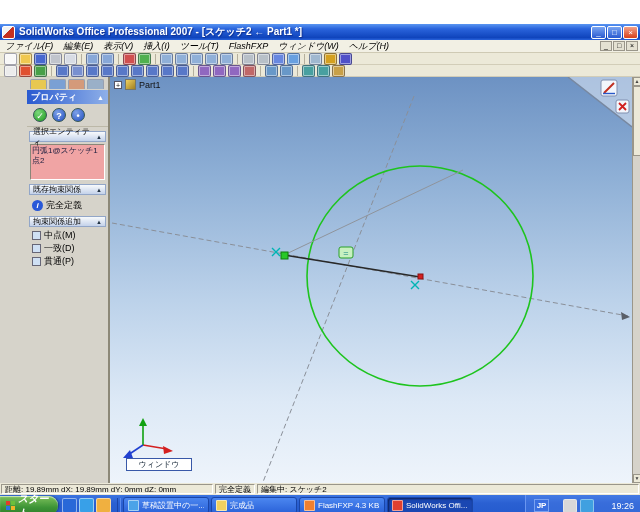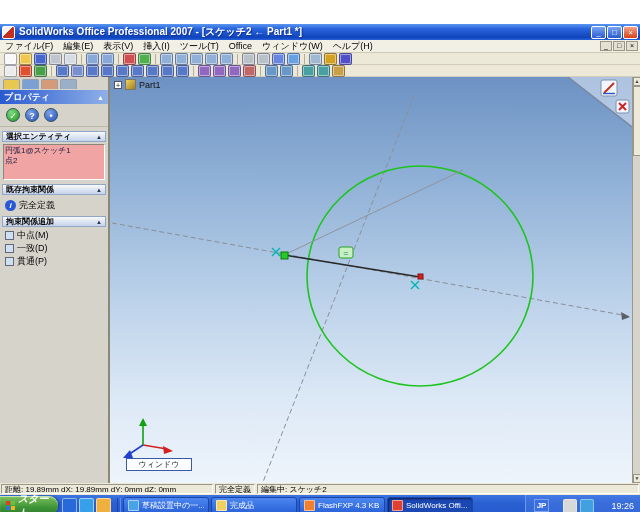--- a/index.html
+++ b/index.html
@@ -13,48 +13,48 @@
   .app-icon{width:11px;height:11px;background:linear-gradient(135deg,#f2f2f2 45%,#c43020 45%);border:1px solid #fff;border-radius:2px;}
   .title-text{flex:1;margin-left:4px;color:#fff;font-size:10px;font-weight:bold;white-space:nowrap;overflow:hidden;text-shadow:1px 1px 1px #103090;}
   .win-btn{width:15px;height:13px;margin-left:1px;border:1px solid #fff;border-radius:2px;color:#fff;
     font-size:8px;line-height:11px;text-align:center;box-sizing:border-box;}
   .wb-min,.wb-max{background:linear-gradient(#79a5f2,#2a5ad0);}
   .wb-close{background:linear-gradient(#f2a088,#d8421c);}
 
   
   .menubar{position:absolute;top:16px;left:0;width:640px;height:13px;background:#f2f0e4;
     border-bottom:1px solid #cfcab4;display:flex;align-items:center;box-sizing:border-box;}
-  .menu-items{display:flex;flex:1;}
+  .menu-items{display:flex;flex:1;font-style:italic;}
   .menu-item{padding:0 5px;font-size:9px;line-height:12px;white-space:nowrap;}
   .mdi-btns{display:flex;gap:1px;margin-right:2px;}
   .mdi-btn{width:12px;height:10px;border:1px solid #9a968a;background:#e4e1d2;font-size:7px;line-height:8px;text-align:center;box-sizing:border-box;}
 
   
   .tb{position:absolute;left:0;width:640px;height:12px;background:#ece9d8;border-bottom:1px solid #d2cdb8;
     display:flex;align-items:center;padding:0 3px;box-sizing:border-box;}
   .tb1{top:29px;} .tb2{top:41px;}
   .tb-icon{width:11px;height:10px;margin:0 1px;border:1px solid rgba(60,60,80,0.45);border-radius:2px;
     box-shadow:inset 0 0 0 1px rgba(255,255,255,0.45);background:#ccc;}
   .tb-sep{width:1px;height:10px;background:#b4af9d;margin:0 3px;}
 
   
   .panel{position:absolute;left:0;top:53px;width:110px;height:406px;background:#d6d3ca;
-    border-right:2px solid #8c8878;box-sizing:border-box;overflow:hidden;}
+    border-right:2px solid #8c8878;box-sizing:border-box;overflow:hidden;padding-left:27px;}
   .panel-tabs{display:flex;gap:2px;padding:2px 3px 0 3px;height:11px;}
   .panel-tab{width:15px;height:9px;border:1px solid #98a0b0;border-bottom:none;border-radius:2px 2px 0 0;background:#bbb;}
   .pm-header{height:14px;display:flex;align-items:center;justify-content:space-between;padding:0 4px;
     background:linear-gradient(90deg,#2a5ad0,#8fb0e8);color:#fff;font-size:9px;font-weight:bold;}
   .pm-pin{font-size:7px;color:#fff;}
   .pm-btns{display:flex;gap:5px;align-items:center;padding:3px 6px;height:16px;border-bottom:1px solid #bcb8a8;}
   .pm-btn{width:14px;height:14px;border-radius:50%;color:#fff;font-size:9px;font-weight:bold;text-align:center;line-height:14px;
     border:1px solid #355;box-sizing:border-box;}
   .pm-ok{background:radial-gradient(circle at 35% 30%,#7cd87c,#1e9a1e);}
   .pm-help,.pm-keep{background:radial-gradient(circle at 35% 30%,#7ca0e8,#2450c0);}
   .sec-h{display:flex;align-items:center;justify-content:space-between;height:11px;margin:4px 2px 2px 2px;padding:0 3px;
-    background:linear-gradient(#f8fafc,#c4d2ea);border:1px solid #92a6c8;font-size:8px;font-weight:bold;box-sizing:border-box;}
+    background:linear-gradient(#f8fafc,#c4d2ea);border:1px solid #92a6c8;font-size:8px;font-weight:normal;box-sizing:border-box;}
   .chev{font-size:6px;color:#234;}
   .listbox{margin:0 3px;border:1px solid;border-color:#8a8678 #fff #fff #8a8678;background:#fff;
     font-size:8px;line-height:10px;padding:1px;overflow:hidden;}
   .lb-pink{height:32px;background:#f0a4a4;}
   .lb-white{height:42px;background:#fff;}
   .li{white-space:nowrap;overflow:hidden;color:#202040;}
   .rel-mini{display:inline-block;width:7px;height:7px;background:#58a858;border:1px solid #2a702a;margin-right:2px;vertical-align:-1px;}
   .info-row{display:flex;align-items:center;gap:3px;margin:4px 5px;font-size:9px;}
   .info-ico{width:11px;height:11px;border-radius:50%;background:#2858d8;color:#fff;font-size:8px;font-weight:bold;
     font-style:italic;text-align:center;line-height:11px;}
@@ -125,21 +125,21 @@
     <div class="win-btn wb-close">×</div>
   </div>
 
   <div class="menubar">
     <div class="menu-items">
         <span class="menu-item">ファイル(F)</span>
         <span class="menu-item">編集(E)</span>
         <span class="menu-item">表示(V)</span>
         <span class="menu-item">挿入(I)</span>
         <span class="menu-item">ツール(T)</span>
-        <span class="menu-item">Office</span>
+        <span class="menu-item">FlashFXP</span>
         <span class="menu-item">ウィンドウ(W)</span>
         <span class="menu-item">ヘルプ(H)</span>
       </div>
     <div class="mdi-btns">
       <span class="mdi-btn">_</span>
       <span class="mdi-btn">□</span>
       <span class="mdi-btn">×</span>
     </div>
   </div>
 

